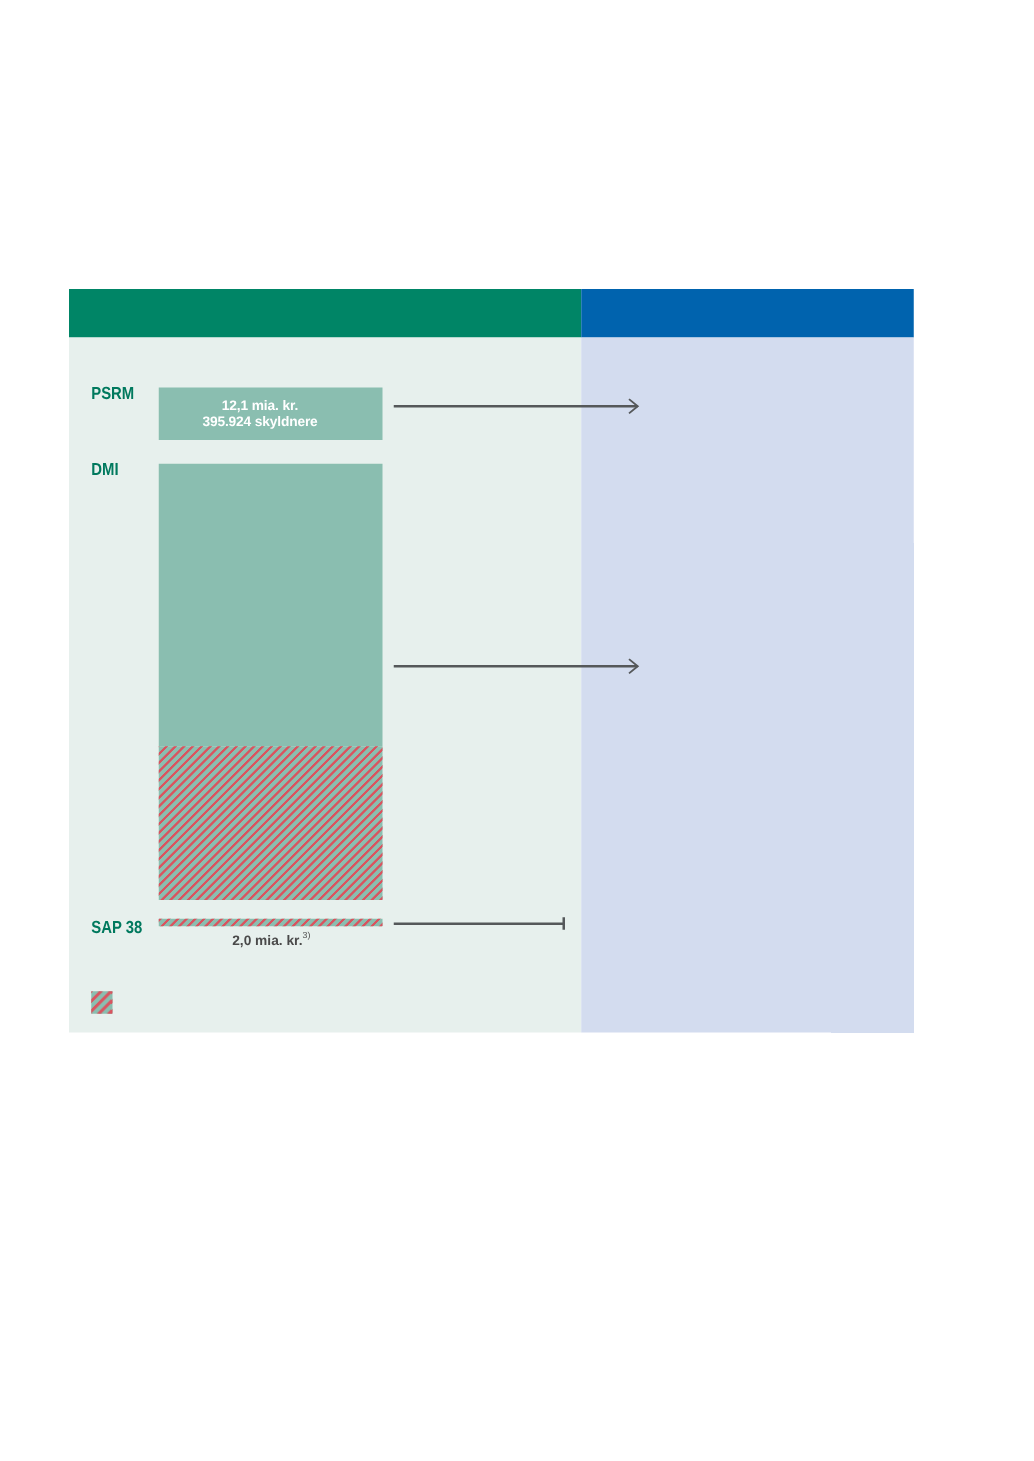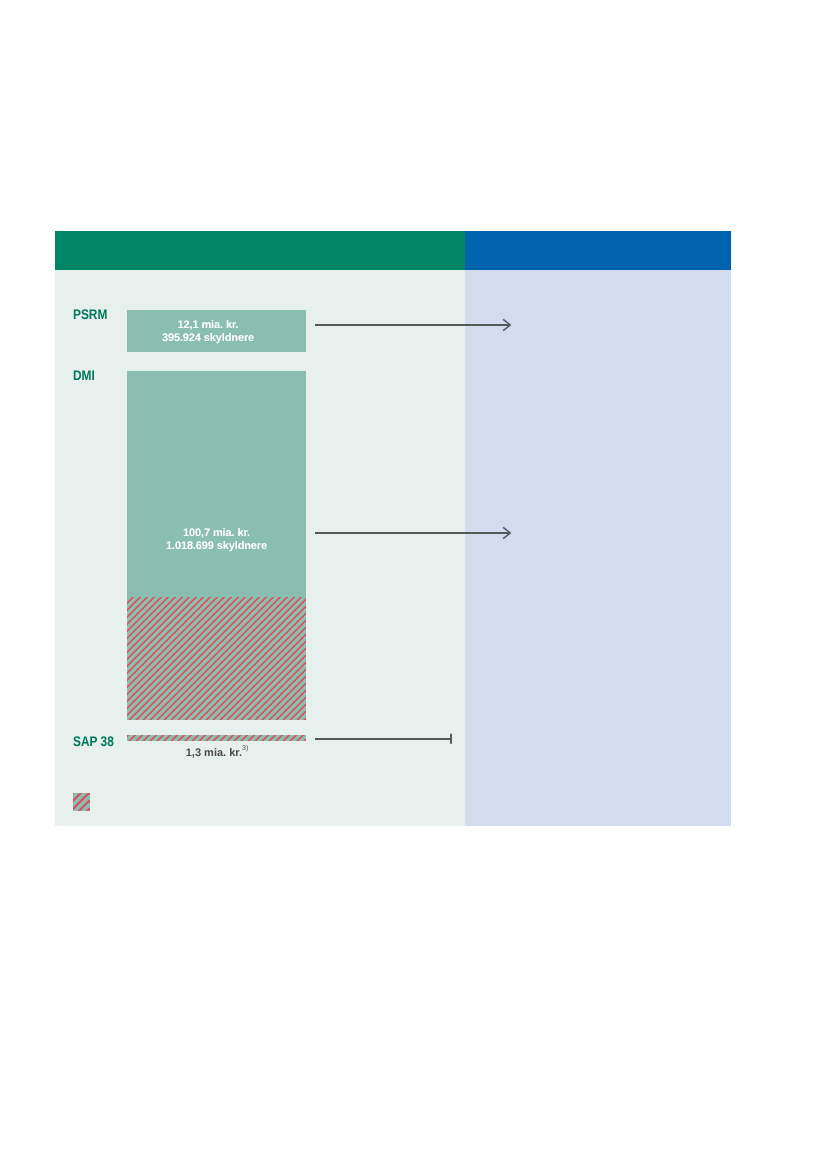--- a/index.html
+++ b/index.html
@@ -61,29 +61,25 @@
   <div class="cat" style="left:18px;top:75px;">PSRM</div>
   <div class="bar" style="left:72px;top:79.3px;width:178.5px;height:41.6px;"></div>
   <div class="barlabel" style="left:69px;top:87.6px;width:168px;">
     <span class="l1">12,1 mia. kr.</span>
     <span class="l2">395.924 skyldnere</span>
   </div>
 
   <div class="cat" style="left:18px;top:136px;">DMI</div>
   <div class="bar" style="left:72px;top:140.2px;width:178.5px;height:225.8px;"></div>
   <div class="hatch" style="left:72px;top:366px;width:178.5px;height:122.5px;"></div>
-  <div class="barlabel" style="left:72.5px;top:296px;width:178px;">
-    <span class="l1">100,7 mia. kr.</span>
-    <span class="l2">1.018.699 skyldnere</span>
-  </div>
 
   <div class="cat" style="left:18px;top:502px;">SAP 38</div>
   <div class="hatch" style="left:72px;top:504.2px;width:178.5px;height:6.2px;"></div>
   <div class="sublabel" style="left:73px;top:515.5px;width:178px;">
-    <span>1,3 mia. kr.</span><sup>3)</sup>
+    <span>2,0 mia. kr.</span><sup>3)</sup>
   </div>
 
   <svg class="conn" style="left:0;top:0;width:676px;height:594px;" viewBox="0 0 676 594">
     <g fill="none" stroke-linecap="butt">
       <g stroke="#55585a" stroke-width="2">
         <line x1="260" y1="94" x2="455" y2="94"></line>
         <line x1="260" y1="302" x2="455" y2="302"></line>
         <line x1="260" y1="508" x2="396.5" y2="508"></line>
         <line x1="396" y1="502.8" x2="396" y2="512.7"></line>
       </g>

